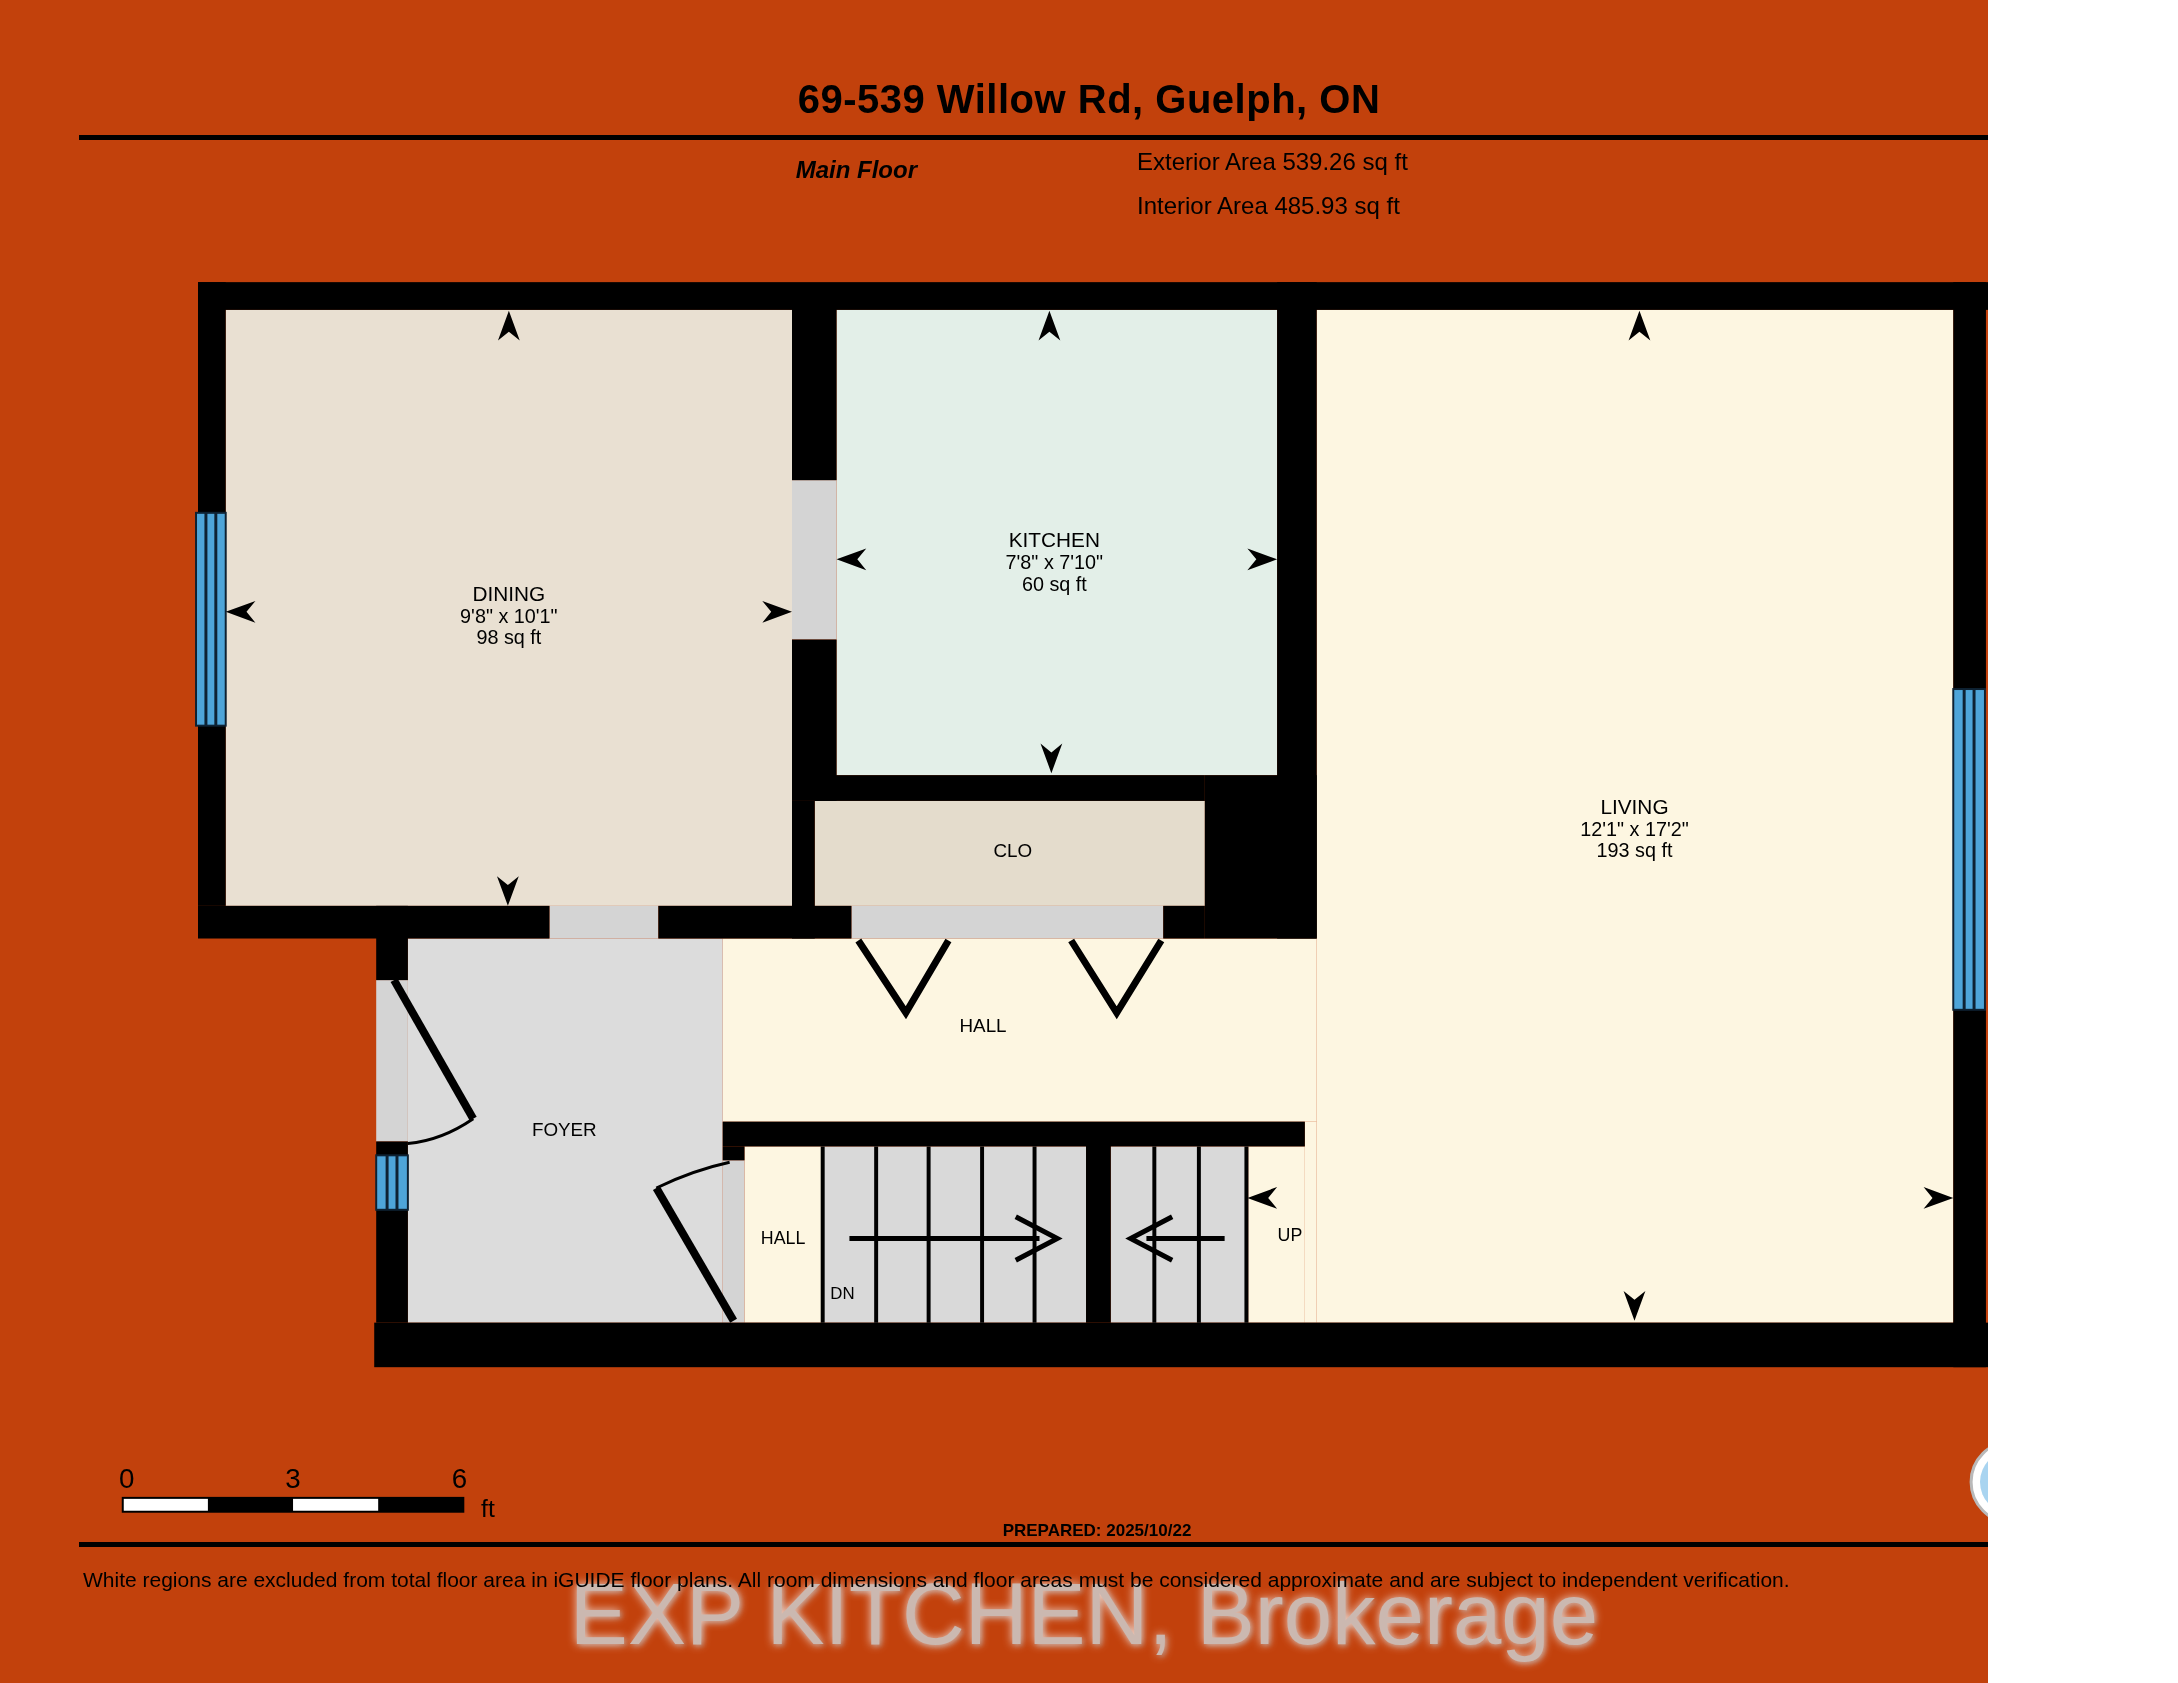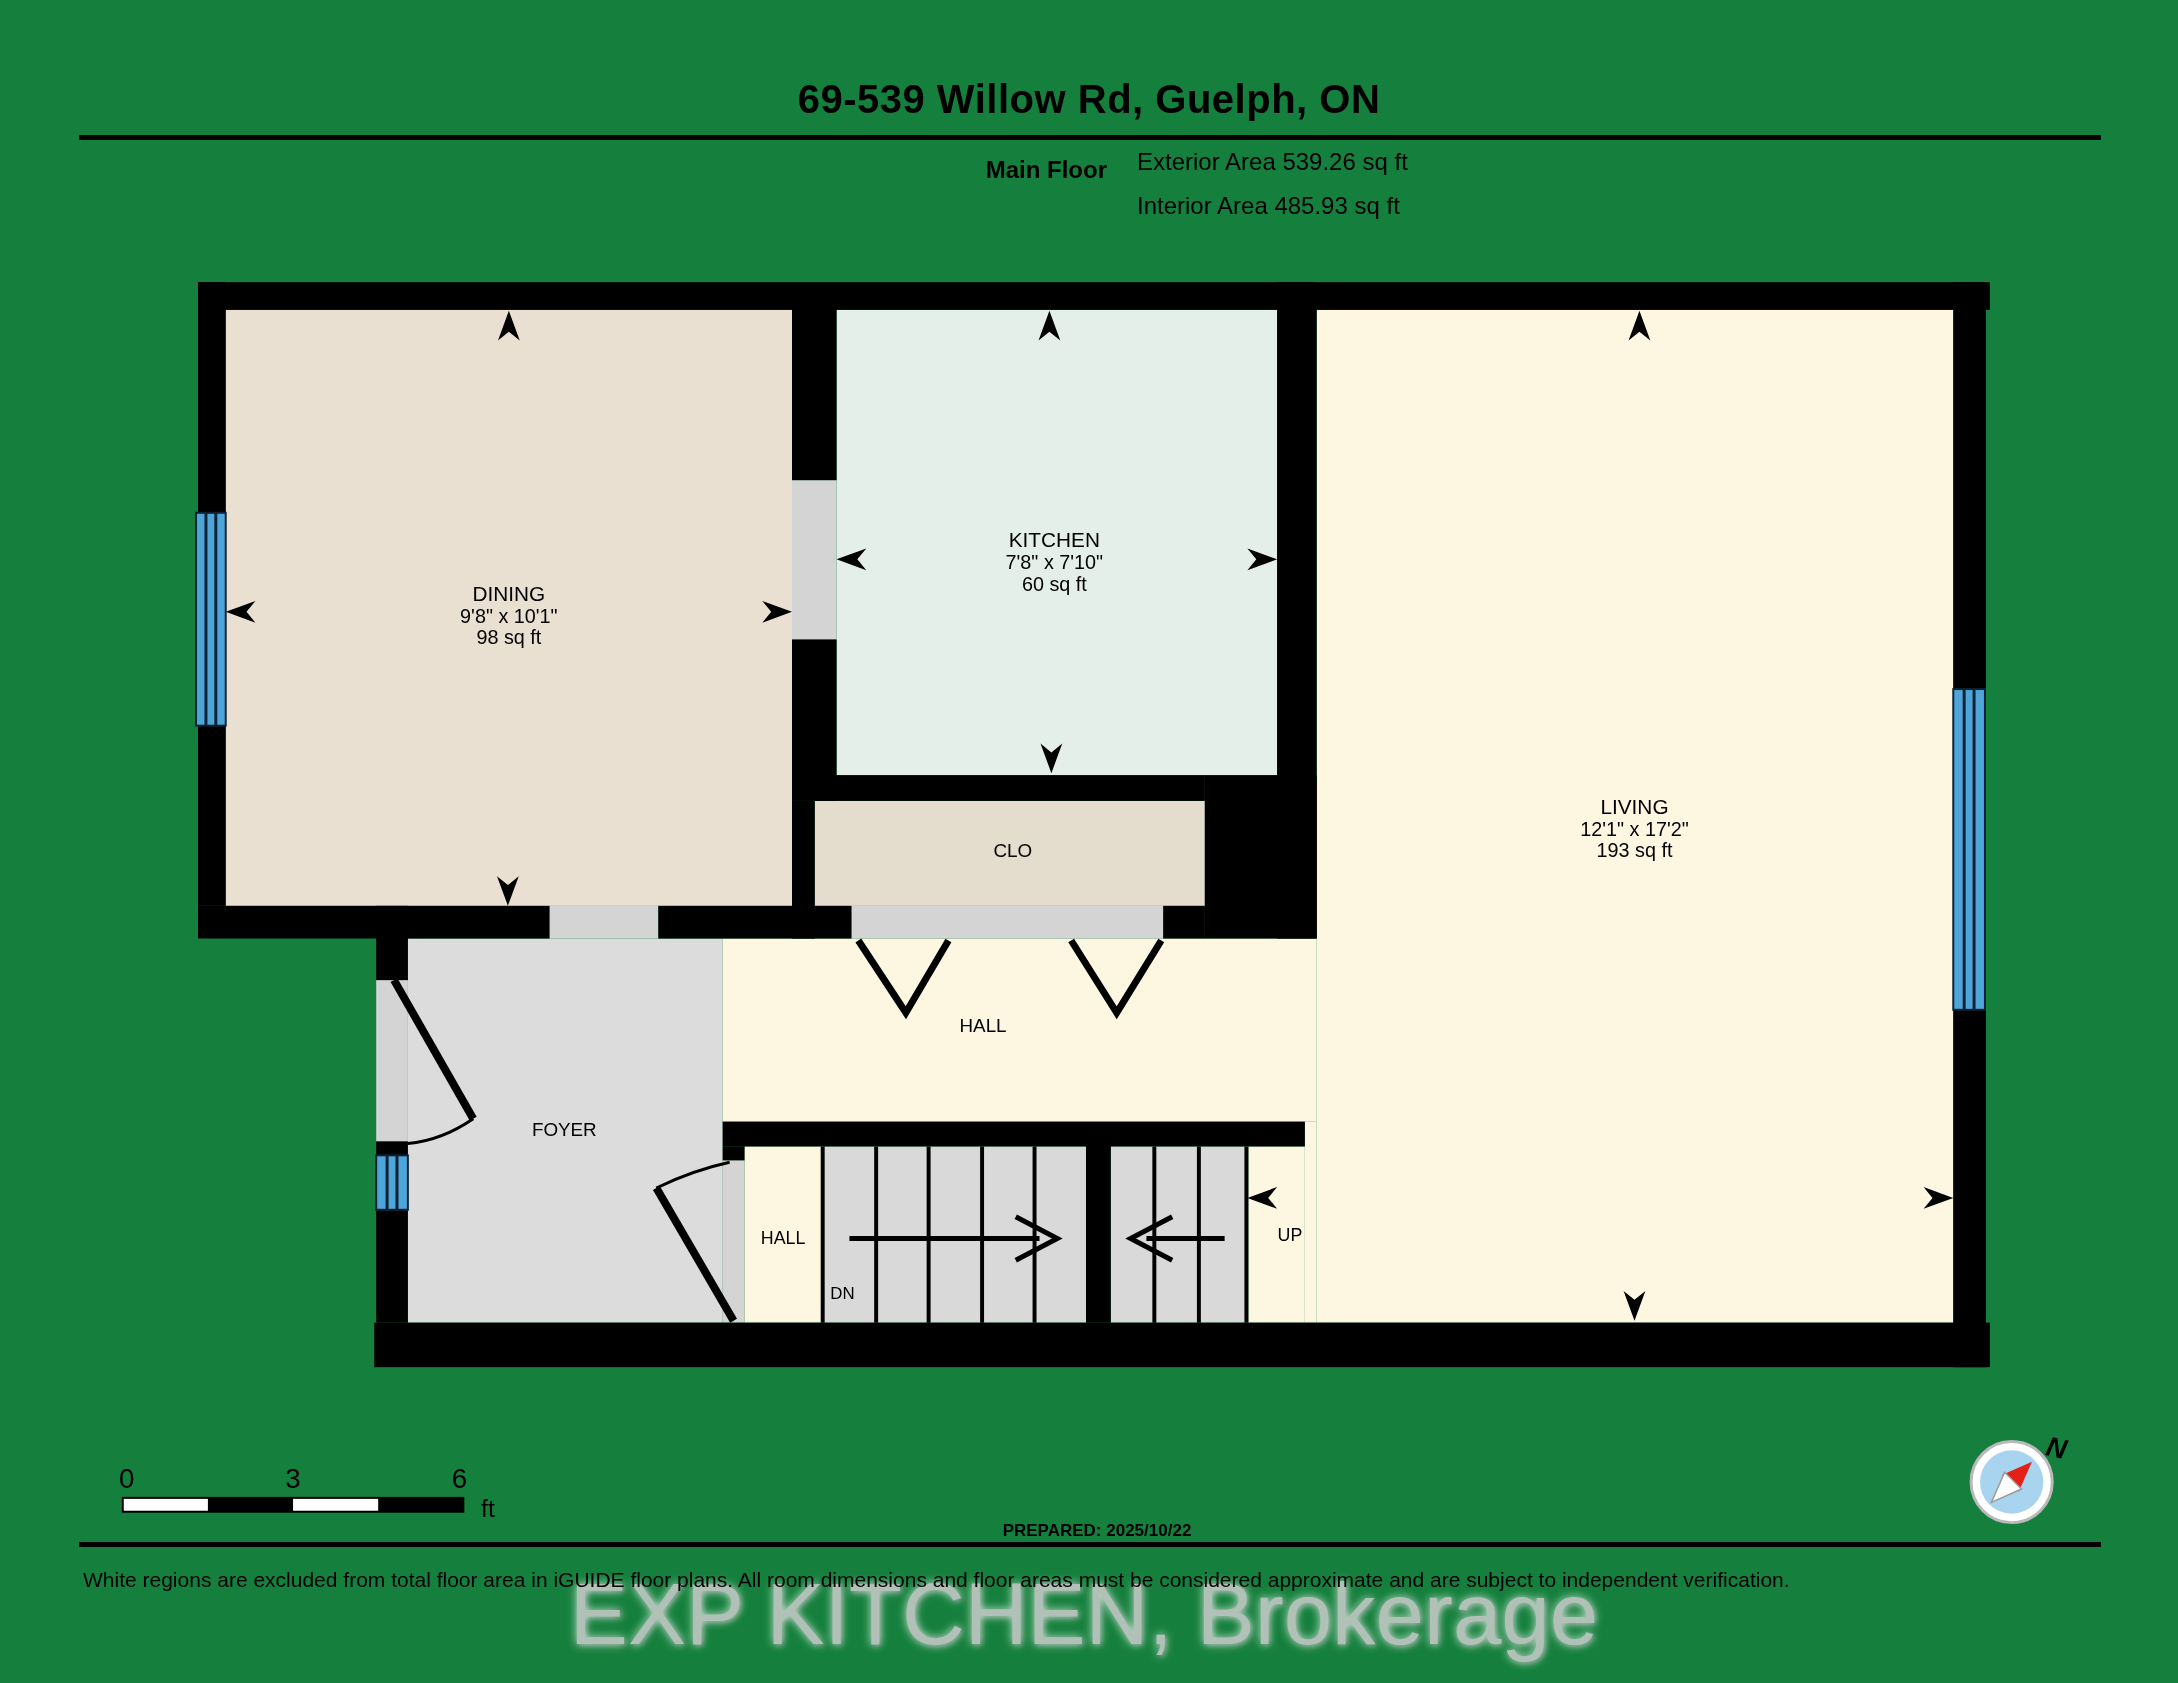--- a/index.html
+++ b/index.html
@@ -1,23 +1,23 @@
 <!DOCTYPE html>
 <html><head>
 <meta charset="utf-8">
 <style>
   html,body{margin:0;padding:0;background:#fff;}
-  .page{position:relative;width:2178px;height:1683px;background:#15803d;overflow:hidden;
+  .page{position:relative;width:1988px;height:1683px;background:#c2410c;overflow:hidden;
         font-family:"Liberation Sans", sans-serif;color:#000;}
   .title{position:absolute;left:0;top:77px;width:2178px;text-align:center;
          font-size:40px;font-weight:bold;letter-spacing:0.5px;}
   .rule{position:absolute;left:79px;width:2022px;height:5px;background:#000;}
   .rule-top{top:135px;}
   .rule-bottom{top:1542px;z-index:3;}
-  .floor-label{position:absolute;top:156px;right:1071px;font-size:24px;font-weight:bold;}
+  .floor-label{position:absolute;top:156px;right:1071px;font-size:24px;font-weight:bold;font-style:italic;}
   .area-ext{position:absolute;top:148px;left:1137px;font-size:24px;}
   .area-int{position:absolute;top:192px;left:1137px;font-size:24px;}
   .plan-svg{position:absolute;left:0;top:0;z-index:1;}
   .prepared{position:absolute;top:1521px;left:1097px;transform:translateX(-50%);
             font-size:17px;font-weight:bold;z-index:2;}
   .watermark{position:absolute;top:1570px;left:1084px;transform:translateX(-50%);
              font-size:87px;line-height:1;white-space:nowrap;color:#cdcdcd;opacity:.85;
              text-shadow:0 0 10px rgba(255,255,255,.95),2px 2px 4px rgba(150,150,150,.55);
              z-index:2;}
   .disclaimer{position:absolute;top:1568px;left:83px;font-size:21px;z-index:3;}

